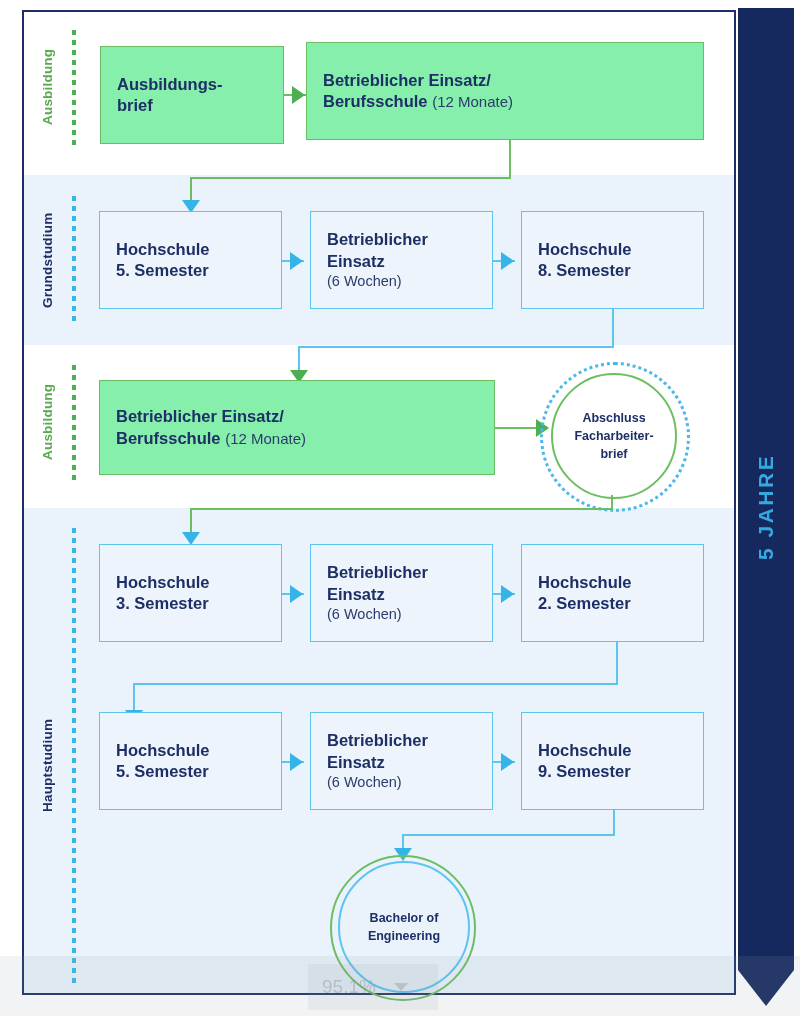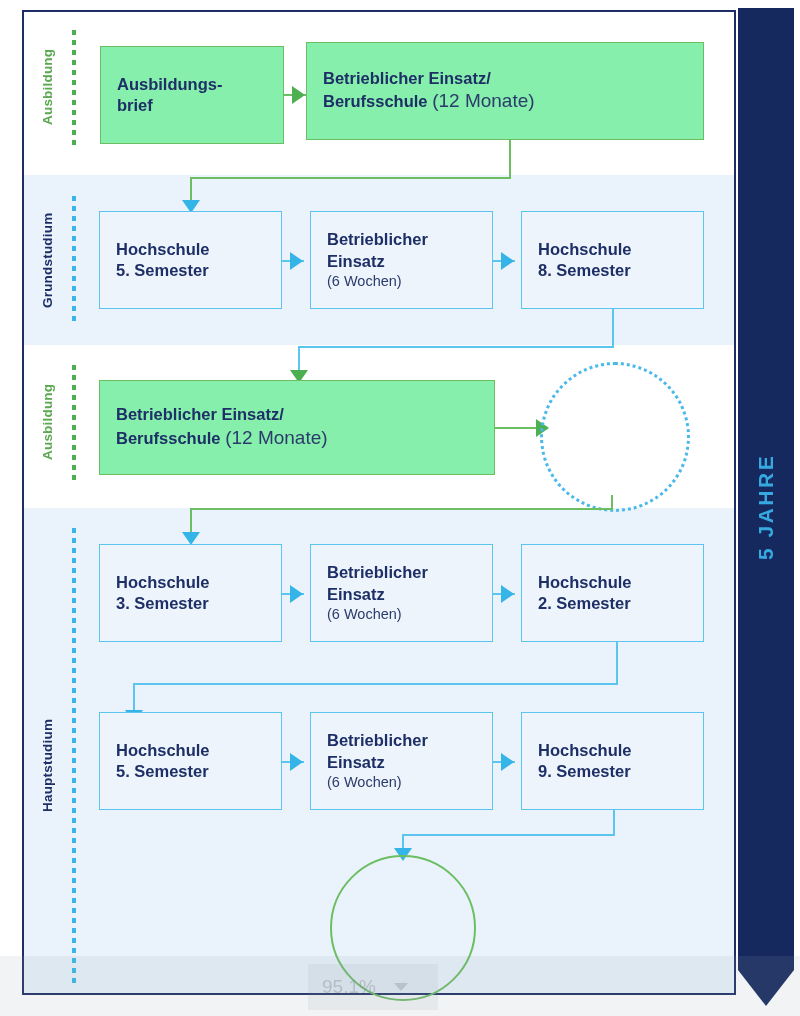--- a/index.html
+++ b/index.html
@@ -54,21 +54,21 @@
     position:absolute;box-sizing:border-box;
     display:flex;flex-direction:column;justify-content:center;
     padding:0 16px;
     font-size:16.5px;line-height:1.3;
     color:#1d2f66;font-weight:bold;
     background:transparent;
   }
   .node.green{border:1.6px solid #6cbe63;background:#86efac;}
   .node.cyan{border:1.6px solid #5bc5f0;background:#edf4fb;}
   .node .sub{font-weight:normal;font-size:14.5px;color:#2b3b6b;}
-  .node .inline-sub{font-weight:normal;font-size:19px;color:#2b3b6b;text-align:right;}
+  .node .inline-sub{font-weight:normal;font-size:15px;color:#2b3b6b;text-align:right;}
 
   
   .circle{
     position:absolute;border-radius:50%;
     display:flex;align-items:center;justify-content:center;
     text-align:center;
     font-weight:bold;color:#1d2f66;
     font-size:12.5px;line-height:1.45;
   }
   .circle.solid-green{border:2px solid #6cbe63;background:#ffffff;}
@@ -200,20 +200,27 @@
     <div>
       <span>Berufsschule</span>
       <span class="inline-sub"> (12 Monate)</span>
     </div>
   </div>
 
   <div class="ln h green" style="left:495px;top:427px;width:48px;"></div>
   <div class="arrow right green" style="left:536px;top:419px;"></div>
 
   <div class="dotted-ring" style="left:540px;top:362px;width:144px;height:144px;"></div>
+  <div class="circle solid-green" style="left:551px;top:373px;width:122px;height:122px;">
+    <div>
+      <div>Abschluss</div>
+      <div>Facharbeiter-</div>
+      <div>brief</div>
+    </div>
+  </div>
 
   <div class="ln v green" style="left:611px;top:495px;height:14px;"></div>
   <div class="ln h green" style="left:190px;top:508px;width:423px;"></div>
   <div class="ln v green" style="left:190px;top:508px;height:29px;"></div>
   <div class="arrow down cyan" style="left:182px;top:532px;"></div>
 
   <div class="node cyan" style="left:99px;top:544px;width:183px;height:98px;">
     <div>Hochschule</div>
     <div>3. Semester</div>
   </div>
@@ -261,20 +268,26 @@
     <div>Hochschule</div>
     <div>9. Semester</div>
   </div>
 
   <div class="ln v cyan" style="left:613px;top:810px;height:25px;"></div>
   <div class="ln h cyan" style="left:402px;top:834px;width:213px;"></div>
   <div class="ln v cyan" style="left:402px;top:834px;height:18px;"></div>
   <div class="arrow down cyan" style="left:394px;top:848px;"></div>
 
   <div class="circle ring-green" style="left:330px;top:855px;width:142px;height:142px;"></div>
+  <div class="circle ring-blue" style="left:338px;top:861px;width:128px;height:128px;">
+    <div>
+      <div>Bachelor of</div>
+      <div>Engineering</div>
+    </div>
+  </div>
 
   <div id="years-bar">
     <div class="shape"></div>
     <div class="years-text">5 JAHRE</div>
   </div>
 
 </div>
 
 <div id="overlay-band"></div>
 <div id="overlay-zoom">

